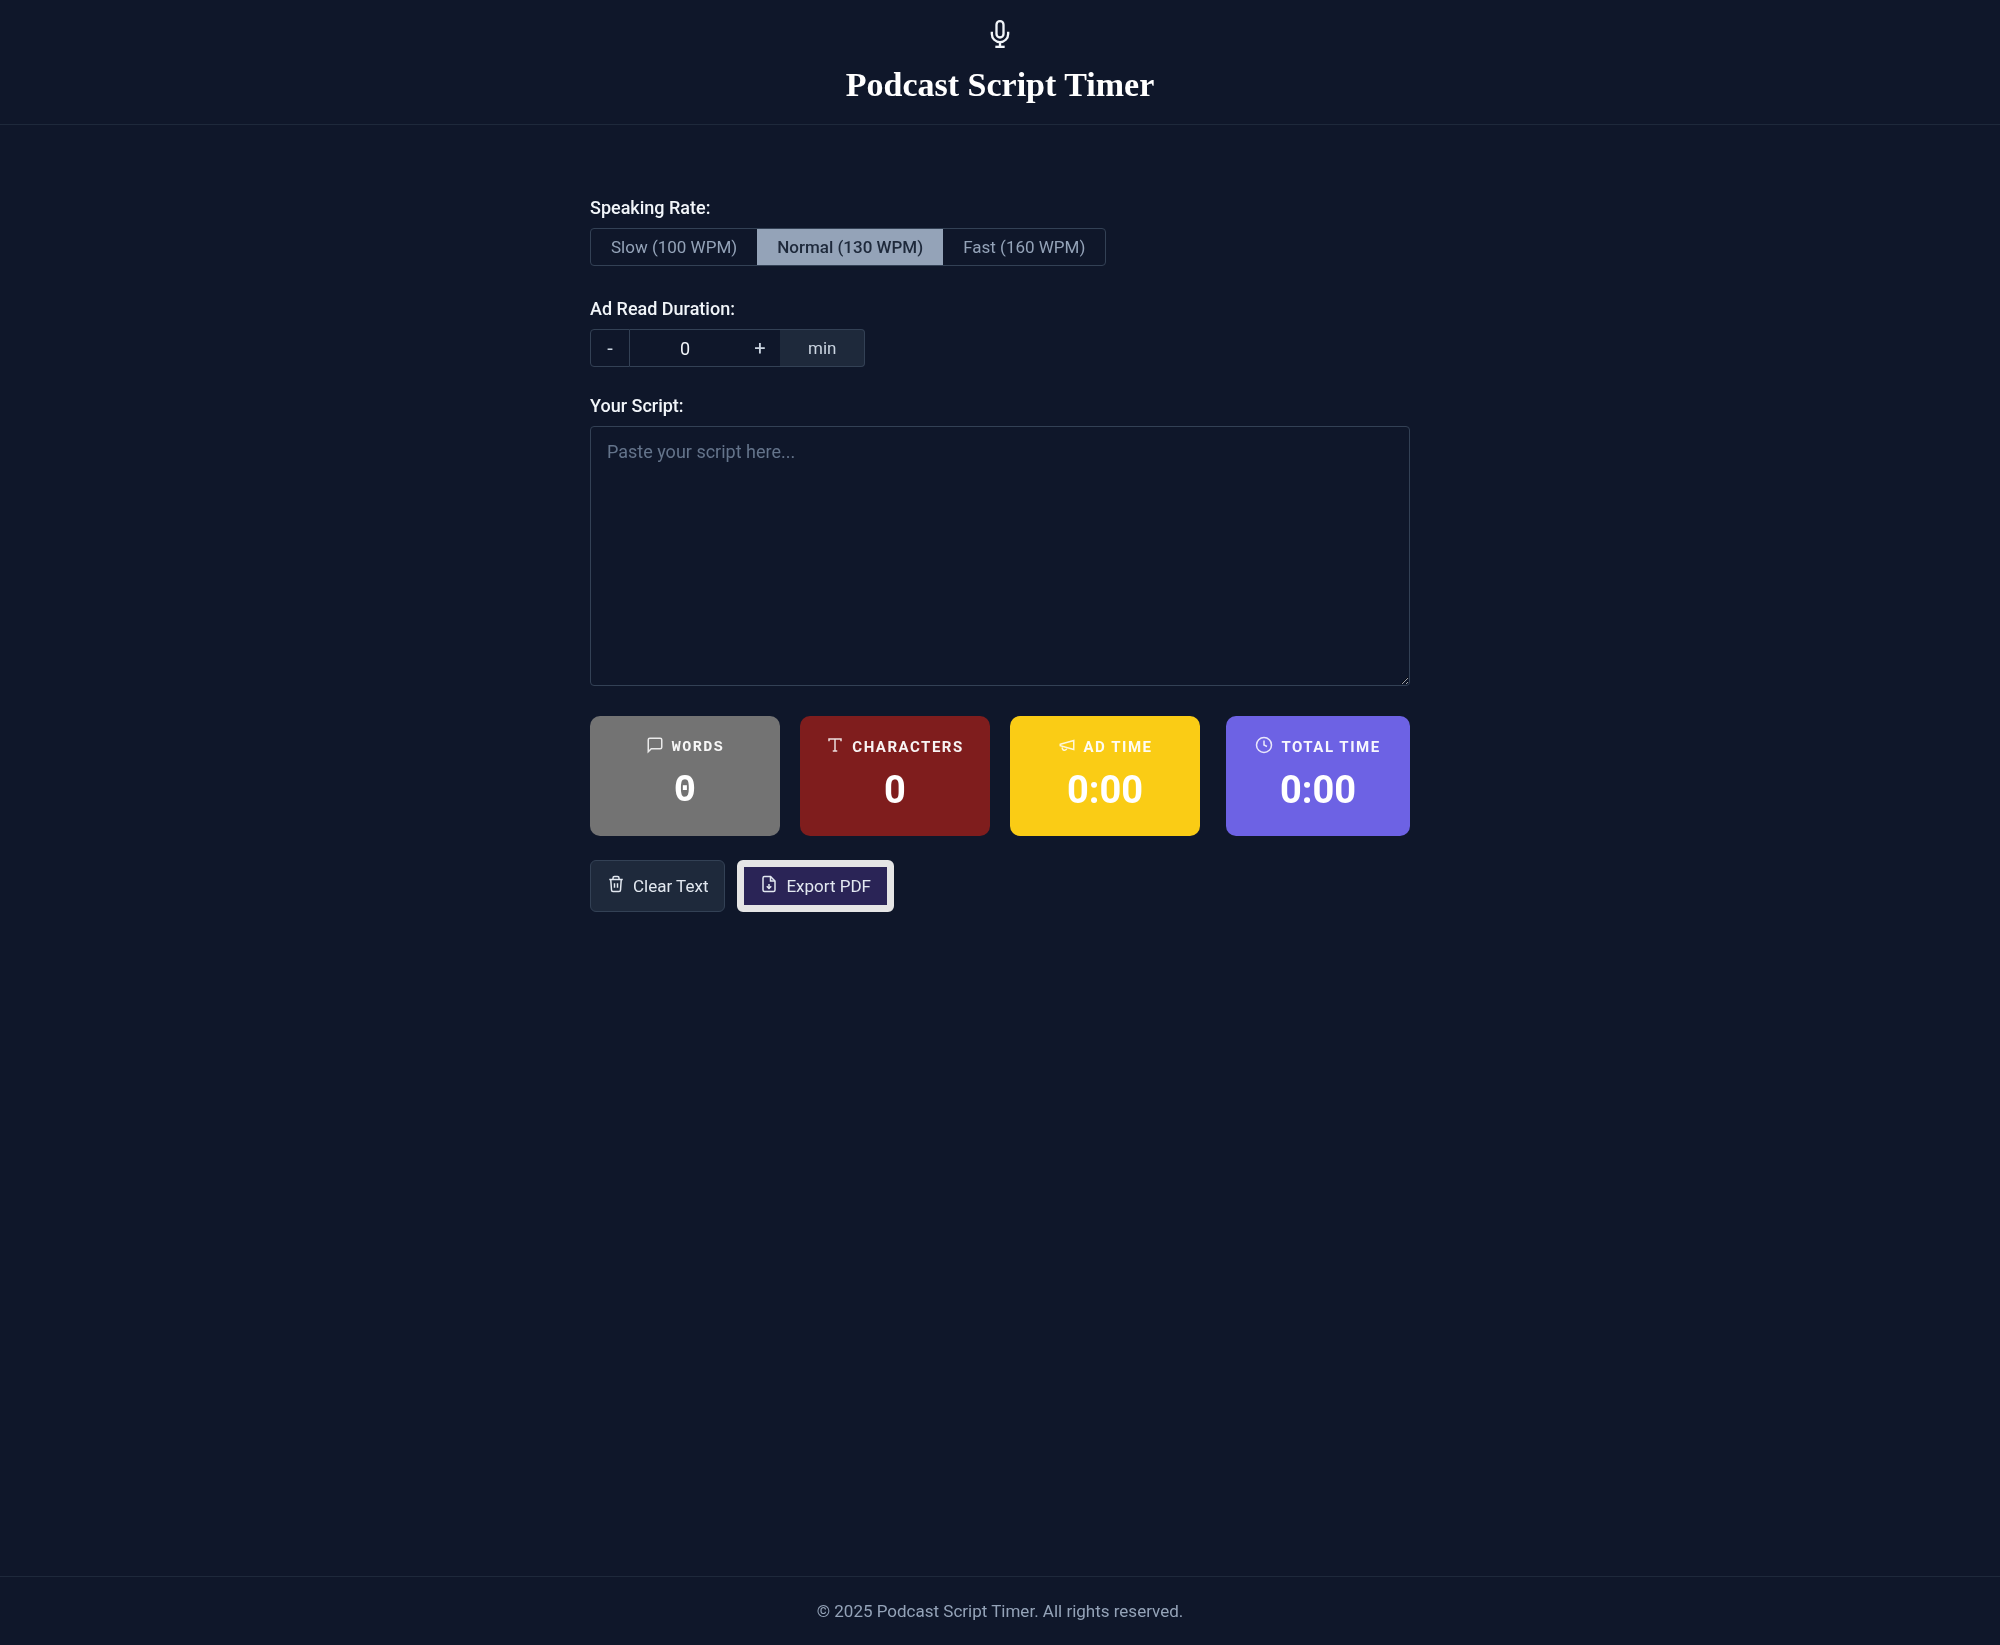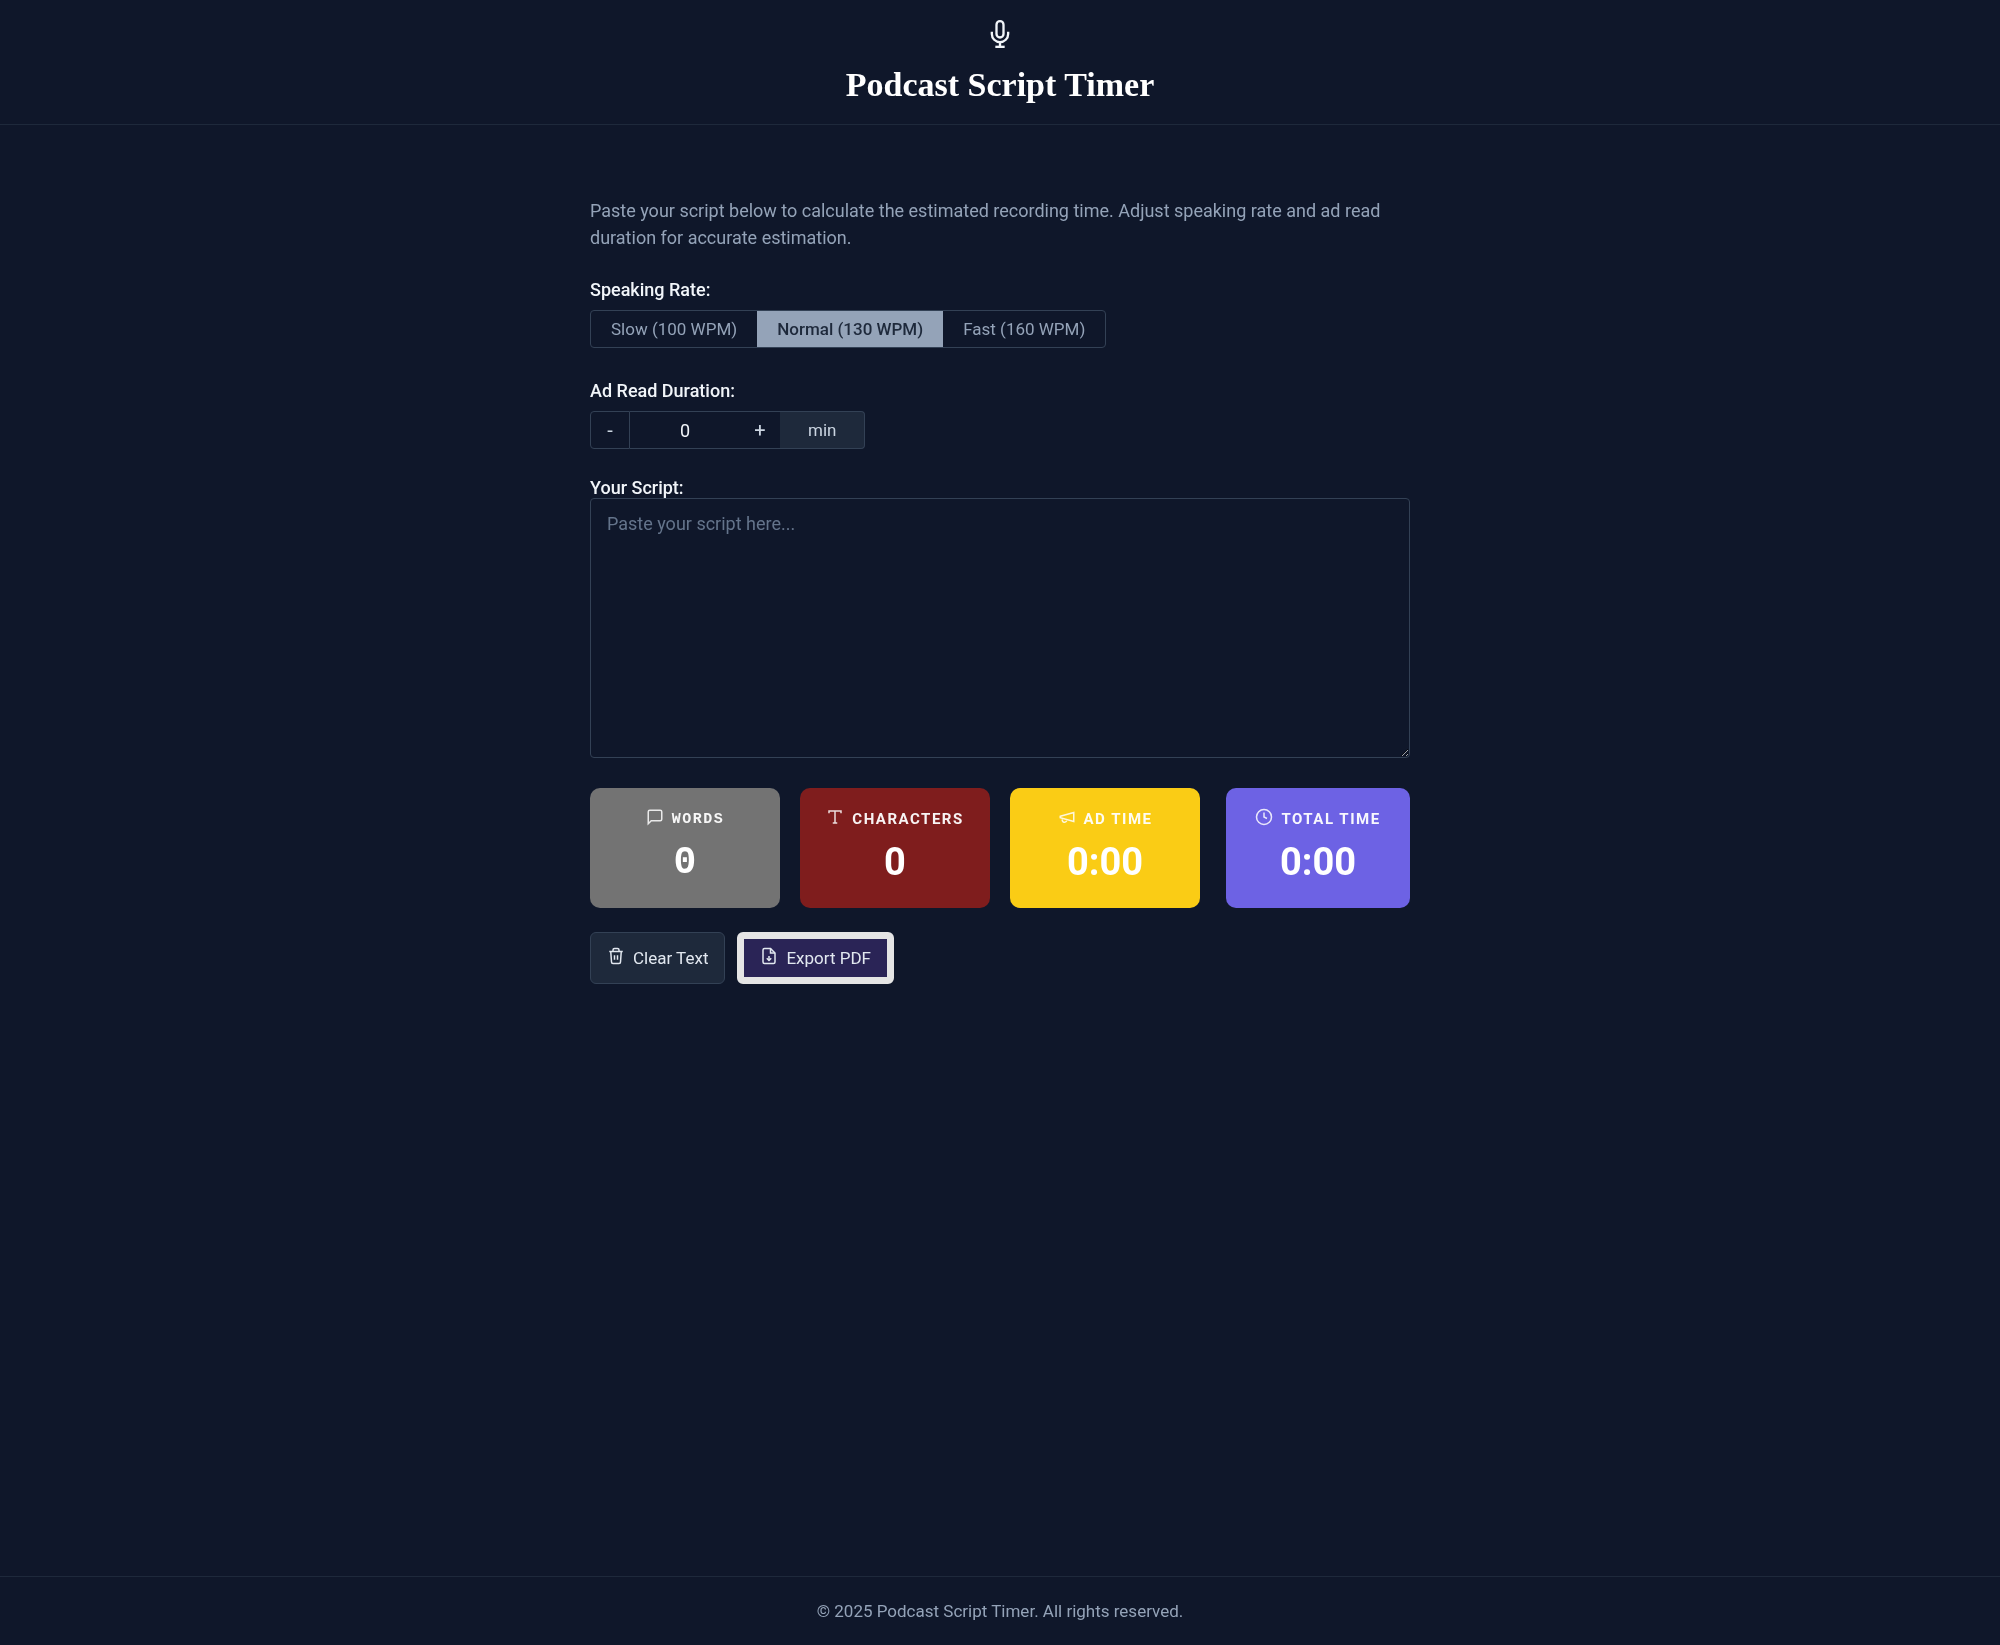--- a/index.html
+++ b/index.html
@@ -153,20 +153,21 @@
       border-left: none;
     }
     .stepper button:nth-of-type(2){
       border-left: none;
       border-right: none;
     }
     .script-label {
       font-size: 18px;
       color: #f1f5f9;
       font-weight: 500;
+      margin-bottom: 10px;
       display: block;
     }
     .script-textarea {
       width: 100%;
       height: 260px;
       background: transparent;
       border: 1px solid #334155;
       border-radius: 4px;
       padding: 14px 16px;
       color: #f1f5f9;
@@ -268,21 +269,20 @@
           <line x1="8" y1="23" x2="16" y2="23"></line>
         </svg>
     </span>
     <h1 class="app-title">Podcast Script Timer</h1>
   </div>
 </header>
 
 <main class="main">
   <div class="card">
     <div class="card-body">
-      <p class="description">Paste your script below to calculate the estimated recording time. Adjust speaking rate and ad read duration for accurate estimation.</p>
 
       <div class="controls-row">
         <div class="control-group">
           <label class="control-label">Speaking Rate:</label>
           <div class="segmented">
             <button>Slow (100 WPM)</button>
             <button class="active">Normal (130 WPM)</button>
             <button>Fast (160 WPM)</button>
           </div>
         </div>

